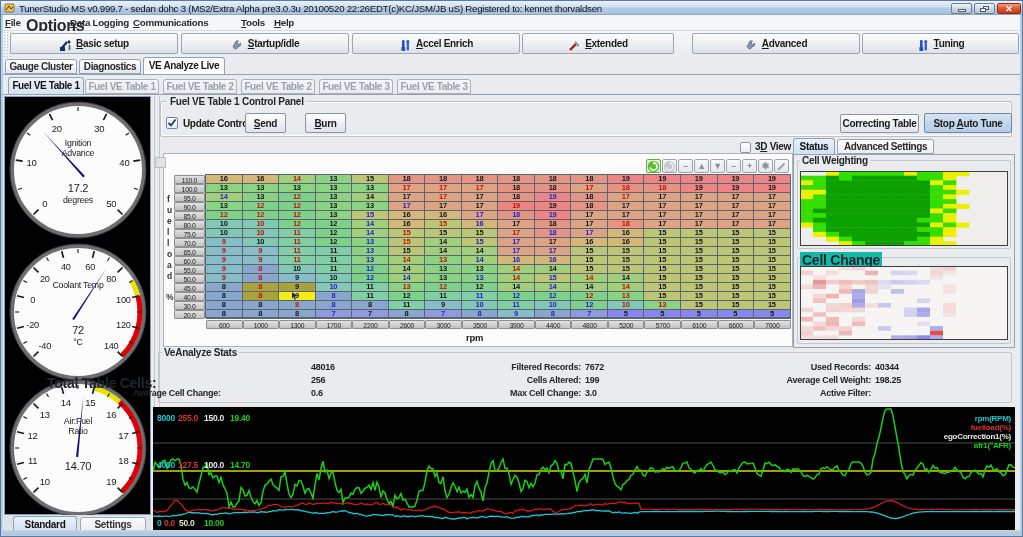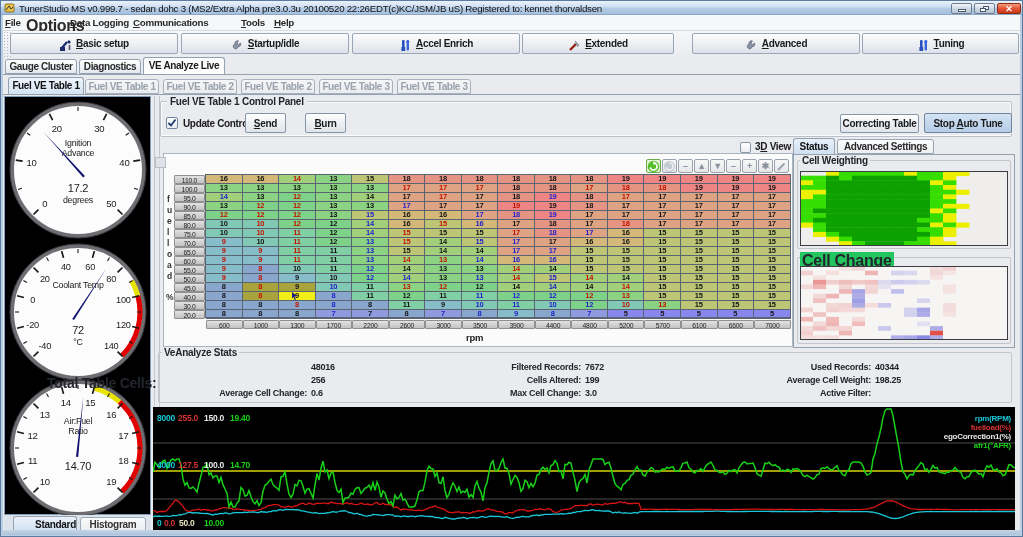--- a/index.html
+++ b/index.html
@@ -168,22 +168,22 @@
       <text x="102.2" y="39.3" font-size="9.5" fill="#1a1a1a" text-anchor="middle" font-family="Liberation Sans,sans-serif">16</text>
       <text x="114.4" y="60.3" font-size="9.5" fill="#1a1a1a" text-anchor="middle" font-family="Liberation Sans,sans-serif">17</text>
       <text x="114.4" y="84.7" font-size="9.5" fill="#1a1a1a" text-anchor="middle" font-family="Liberation Sans,sans-serif">18</text>
       <text x="102.2" y="105.7" font-size="9.5" fill="#1a1a1a" text-anchor="middle" font-family="Liberation Sans,sans-serif">19</text>
       <text x="69.0" y="45.2" font-size="8.8" fill="#1a1a1a" text-anchor="middle" font-family="Liberation Sans,sans-serif">Air:Fuel</text>
       <text x="69.0" y="55.2" font-size="8.8" fill="#1a1a1a" text-anchor="middle" font-family="Liberation Sans,sans-serif">Ratio</text>
       <text x="69.0" y="90.8" font-size="11" fill="#1a1a1a" text-anchor="middle" font-family="Liberation Sans,sans-serif">14.70</text>
       <polygon points="67.0,77.8 69.2,78.1 74.4,17.3" fill="#10106e"></polygon>
     </svg>
     <div class="ab" style="left:4px;top:515px;width:147px;height:17px;background:#dde3ea;border-bottom:1px solid #93a1b1"></div>
-    <div class="ab" style="left:13px;top:516px;width:64px;height:16px;background:linear-gradient(#eaf2fa,#cfe0f1);border:1px solid #93a1b1;border-bottom:none;border-radius:3px 3px 0 0;font-size:10px;font-weight:bold;color:#111;text-align:right;line-height:15px;letter-spacing:-0.3px">Standard</div>
-    <div class="ab" style="left:80px;top:517px;width:66px;height:15px;background:linear-gradient(#fafbfc,#ebedf0);border:1px solid #a0aab6;border-radius:3px 3px 0 0;font-size:10px;font-weight:bold;color:#333;text-align:center;line-height:14px;letter-spacing:-0.3px">Histogram</div>
+    <div class="ab" style="left:13px;top:516px;width:64px;height:16px;background:linear-gradient(#eaf2fa,#cfe0f1);border:1px solid #93a1b1;border-bottom:none;border-radius:3px 3px 0 0;font-size:10px;font-weight:bold;color:#111;text-align:center;line-height:15px;letter-spacing:-0.3px">Standard</div>
+    <div class="ab" style="left:80px;top:517px;width:66px;height:15px;background:linear-gradient(#fafbfc,#ebedf0);border:1px solid #a0aab6;border-radius:3px 3px 0 0;font-size:10px;font-weight:bold;color:#333;text-align:center;line-height:14px;letter-spacing:-0.3px">Settings</div>
     <div class="ab" style="left:160px;top:101px;width:852px;height:36px;border:1px solid #bcc1c8;border-radius:2px;box-shadow:inset 0 0 0 1px #fafbfc"></div>
     <div class="ab" style="left:167px;top:95.5px;font-size:10px;font-weight:bold;color:#22262c;background:#e9ebee;padding:0 3px">Fuel VE Table 1 Control Panel</div>
     <div class="ab" style="left:166px;top:117px;width:12px;height:12px;background:linear-gradient(#fcfdfe,#e8ecf2);border:1px solid #7086a0;border-radius:2px">
       <svg width="12" height="12" viewBox="0 0 12 12" style="position:absolute;left:-1px;top:-1px">
         <path d="M2.5 6 L5 8.5 L9.5 2.5" stroke="#1c3a66" stroke-width="1.8" fill="none"></path>
       </svg>
     </div>
     <div class="ab" style="left:183px;top:118px;font-size:10px;font-weight:bold;color:#1a1a1a;letter-spacing:-0.35px">Update Controller</div>
     <div class="btn" style="left:245px;top:113px;width:41px;height:20px;line-height:19px"><u>S</u>end</div>
     <div class="btn" style="left:305px;top:113px;width:41px;height:20px;line-height:19px"><u>B</u>urn</div>
@@ -701,21 +701,21 @@
       <rect x="65.0" y="70.31" width="13.4" height="5.09" fill="#0da100"></rect>
       <rect x="78.0" y="70.31" width="13.4" height="5.09" fill="#0da100"></rect>
       <rect x="91.0" y="70.31" width="13.4" height="5.09" fill="#0da100"></rect>
       <rect x="104.0" y="70.31" width="13.4" height="5.09" fill="#35dd00"></rect>
       <rect x="117.0" y="70.31" width="13.4" height="5.09" fill="#35dd00"></rect>
       <rect x="130.0" y="70.31" width="13.4" height="5.09" fill="#ecf000"></rect>
       <rect x="143.0" y="70.31" width="13.4" height="5.09" fill="#ecf000"></rect>
       <rect x="0.5" y="0.5" width="207" height="74" fill="none" stroke="#3a3e44" stroke-width="1"></rect>
     </svg>
     <div class="ab" style="left:797px;top:257px;width:214px;height:87px;border:1px solid #c3c7cd;border-radius:2px"></div>
-    <div class="ab" style="left:800px;top:252px;font-size:16px;font-weight:bold;color:#22262c;background:#22c55e;padding:0 2px">Cell Change</div>
+    <div class="ab" style="left:800px;top:252px;font-size:14px;font-weight:bold;color:#22262c;background:#14b8a6;padding:0 2px">Cell Change</div>
     <svg class="ab" style="left:800px;top:266px;width:208px;height:74px" viewBox="0 0 208 74">
       <rect width="208" height="74" fill="#f7f5f3"></rect>
       <rect x="39.0" y="0.00" width="13.0" height="4.62" fill="rgba(225,90,90,0.12)"></rect>
       <rect x="52.0" y="0.00" width="13.0" height="4.62" fill="rgba(225,90,90,0.20)"></rect>
       <rect x="130.0" y="0.00" width="13.0" height="4.62" fill="rgba(225,110,110,0.17)"></rect>
       <rect x="143.0" y="0.00" width="13.0" height="4.62" fill="rgba(225,110,110,0.26)"></rect>
       <rect x="0.0" y="4.62" width="13.0" height="4.62" fill="rgba(225,90,90,0.24)"></rect>
       <rect x="26.0" y="4.62" width="13.0" height="4.62" fill="rgba(225,90,90,0.14)"></rect>
       <rect x="65.0" y="4.62" width="13.0" height="4.62" fill="rgba(225,90,90,0.42)"></rect>
       <rect x="91.0" y="4.62" width="13.0" height="4.62" fill="rgba(110,110,225,0.25)"></rect>
@@ -800,21 +800,21 @@
     <div class="ab" style="left:321px;top:362px;width:260px;text-align:right;font-size:9px;font-weight:bold;color:#22262c">Filtered Records:</div>
     <div class="ab" style="left:585px;top:362px;font-size:9px;font-weight:bold;color:#22262c">7672</div>
     <div class="ab" style="left:611px;top:362px;width:260px;text-align:right;font-size:9px;font-weight:bold;color:#22262c">Used Records:</div>
     <div class="ab" style="left:875px;top:362px;font-size:9px;font-weight:bold;color:#22262c">40344</div>
     <div class="ab" style="left:47px;top:375px;width:260px;text-align:left;font-size:14px;font-weight:bold;color:#22262c">Total Table Cells:</div>
     <div class="ab" style="left:311px;top:375px;font-size:9px;font-weight:bold;color:#22262c">256</div>
     <div class="ab" style="left:321px;top:375px;width:260px;text-align:right;font-size:9px;font-weight:bold;color:#22262c">Cells Altered:</div>
     <div class="ab" style="left:585px;top:375px;font-size:9px;font-weight:bold;color:#22262c">199</div>
     <div class="ab" style="left:611px;top:375px;width:260px;text-align:right;font-size:9px;font-weight:bold;color:#22262c">Average Cell Weight:</div>
     <div class="ab" style="left:875px;top:375px;font-size:9px;font-weight:bold;color:#22262c">198.25</div>
-    <div class="ab" style="left:47px;top:388px;width:260px;text-align:right;font-size:9px;font-weight:bold;color:#22262c">Average Cell Change:</div>
+    <div class="ab" style="left:47px;top:388px;width:260px;text-align:center;font-size:9px;font-weight:bold;color:#22262c">Average Cell Change:</div>
     <div class="ab" style="left:311px;top:388px;font-size:9px;font-weight:bold;color:#22262c">0.6</div>
     <div class="ab" style="left:321px;top:388px;width:260px;text-align:right;font-size:9px;font-weight:bold;color:#22262c">Max Cell Change:</div>
     <div class="ab" style="left:585px;top:388px;font-size:9px;font-weight:bold;color:#22262c">3.0</div>
     <div class="ab" style="left:611px;top:388px;width:260px;text-align:right;font-size:9px;font-weight:bold;color:#22262c">Active Filter:</div>
     <svg class="ab" style="left:153px;top:407px;width:862px;height:123px" viewBox="0 0 862 123">
       <rect width="862" height="123" fill="#000"></rect>
       <line x1="0" y1="36" x2="862" y2="36" stroke="#4e4e4e" stroke-width="1"></line>
       <line x1="0" y1="92" x2="862" y2="92" stroke="#4e4e4e" stroke-width="1"></line>
       <line x1="0" y1="64" x2="862" y2="64" stroke="#d8d400" stroke-width="1.5"></line>
       <polyline points="0,109.8 2,109.0 4,109.3 6,109.0 8,109.4 10,109.3 12,109.1 14,109.1 16,109.3 18,109.1 20,108.5 22,108.6 24,108.7 26,107.6 28,108.0 30,107.1 32,106.9 34,106.0 36,105.2 38,105.5 40,106.0 42,105.7 44,105.9 46,106.0 48,106.3 50,106.4 52,106.6 54,106.4 56,106.9 58,107.5 60,108.0 62,107.2 64,107.4 66,106.7 68,106.5 70,106.6 72,106.0 74,106.2 76,106.8 78,106.6 80,105.9 82,105.6 84,105.6 86,105.7 88,105.6 90,105.5 92,105.1 94,105.6 96,105.0 98,105.1 100,105.0 102,105.1 104,105.7 106,105.5 108,104.5 110,105.0 112,105.0 114,105.3 116,104.6 118,104.7 120,103.7 122,103.8 124,103.9 126,102.7 128,102.8 130,103.4 132,102.4 134,102.5 136,102.6 138,102.7 140,102.5 142,102.9 144,102.7 146,102.9 148,103.8 150,103.9 152,104.3 154,104.8 156,105.1 158,105.7 160,106.1 162,105.6 164,105.9 166,106.6 168,106.4 170,106.3 172,106.3 174,105.7 176,105.9 178,105.2 180,104.6 182,105.0 184,105.1 186,104.5 188,103.8 190,104.0 192,103.6 194,104.5 196,105.5 198,105.7 200,106.5 202,106.8 204,106.2 206,107.3 208,107.5 210,108.3 212,108.8 214,109.2 216,108.7 218,108.6 220,107.5 222,107.7 224,107.6 226,108.0 228,108.1 230,108.6 232,108.0 234,107.6 236,107.6 238,107.9 240,107.9 242,109.4 244,109.0 246,109.2 248,109.8 250,109.0 252,109.2 254,109.5 256,109.5 258,109.2 260,109.2 262,109.8 264,109.1 266,109.1 268,108.7 270,108.9 272,109.4 274,109.4 276,109.5 278,109.3 280,109.6 282,110.6 284,110.5 286,110.7 288,111.4 290,111.5 292,110.3 294,110.8 296,111.3 298,111.8 300,112.0 302,112.0 304,111.4 306,111.0 308,111.2 310,110.3 312,110.6 314,111.7 316,110.8 318,110.6 320,110.3 322,110.7 324,111.0 326,110.4 328,109.7 330,109.6 332,110.4 334,110.1 336,109.4 338,109.1 340,109.4 342,109.5 344,109.4 346,109.4 348,109.8 350,110.2 352,110.2 354,109.6 356,110.7 358,111.1 360,111.4 362,110.9 364,110.1 366,110.3 368,109.6 370,109.4 372,109.8 374,109.9 376,109.9 378,108.9 380,108.5 382,108.4 384,107.9 386,108.7 388,108.0 390,107.9 392,107.4 394,107.3 396,107.3 398,107.3 400,107.1 402,107.2 404,107.1 406,107.0 408,106.7 410,107.0 412,106.8 414,106.6 416,106.1 418,106.4 420,105.4 422,105.5 424,104.7 426,104.6 428,104.5 430,103.9 432,103.3 434,103.6 436,103.7 438,103.0 440,102.6 442,103.5 444,103.7 446,103.5 448,103.8 450,104.2 452,103.9 454,104.0 456,104.0 458,104.8 460,106.0 462,105.1 464,105.7 466,105.0 468,105.9 470,106.2 472,105.6 474,106.1 476,106.1 478,106.3 480,105.8 482,105.5 484,106.2 486,105.2 488,104.6 490,104.6 492,104.6 494,104.6 496,104.6 498,104.6 500,104.5 502,104.5 504,104.5 506,104.5 508,104.6 510,104.6 512,104.6 514,104.5 516,104.6 518,104.6 520,104.6 522,104.6 524,104.6 526,104.5 528,104.5 530,104.5 532,104.5 534,104.5 536,104.5 538,104.5 540,104.5 542,104.5 544,104.5 546,104.5 548,104.5 550,104.5 552,104.4 554,104.4 556,104.3 558,104.3 560,104.3 562,104.2 564,104.2 566,104.2 568,104.3 570,104.4 572,104.4 574,104.5 576,104.5 578,104.5 580,104.6 582,104.6 584,104.6 586,104.6 588,104.6 590,104.5 592,104.5 594,104.5 596,104.4 598,104.4 600,104.4 602,104.4 604,104.4 606,104.4 608,104.4 610,104.4 612,104.4 614,104.4 616,104.4 618,104.5 620,104.5 622,104.4 624,104.5 626,104.5 628,104.5 630,104.6 632,104.5 634,104.5 636,104.6 638,104.6 640,104.6 642,104.6 644,104.6 646,104.6 648,104.6 650,104.5 652,104.5 654,104.6 656,104.6 658,104.6 660,104.5 662,104.4 664,104.4 666,104.4 668,104.4 670,104.5 672,104.5 674,104.5 676,104.5 678,104.4 680,104.4 682,104.4 684,104.4 686,104.5 688,104.5 690,104.5 692,104.5 694,104.4 696,104.5 698,104.6 700,104.6 702,104.6 704,104.7 706,104.6 708,104.6 710,104.7 712,104.6 714,104.7 716,104.8 718,105.0 720,105.2 722,105.6 724,106.1 726,106.6 728,107.3 730,108.1 732,108.9 734,109.7 736,110.4 738,111.0 740,111.4 742,111.5 744,111.4 746,111.0 748,110.5 750,109.8 752,109.0 754,108.2 756,107.5 758,106.8 760,106.2 762,105.7 764,105.4 766,105.1 768,104.9 770,104.8 772,104.7 774,104.6 776,104.6 778,104.5 780,104.6 782,104.6 784,104.6 786,104.6 788,104.7 790,104.6 792,104.7 794,104.7 796,104.7 798,104.7 800,104.7 802,104.7 804,104.7 806,104.7 808,104.7 810,104.7 812,104.6 814,104.6 816,104.6 818,104.5 820,104.6 822,104.5 824,104.5 826,104.6 828,104.6 830,104.5 832,104.5 834,104.5 836,104.5 838,104.5 840,104.6 842,104.6 844,104.5 846,104.5 848,104.5 850,104.5 852,104.5 854,104.5 856,104.4 858,104.5 860,104.5 862,104.5" fill="none" stroke="#18c8d8" stroke-width="1.3"></polyline>

